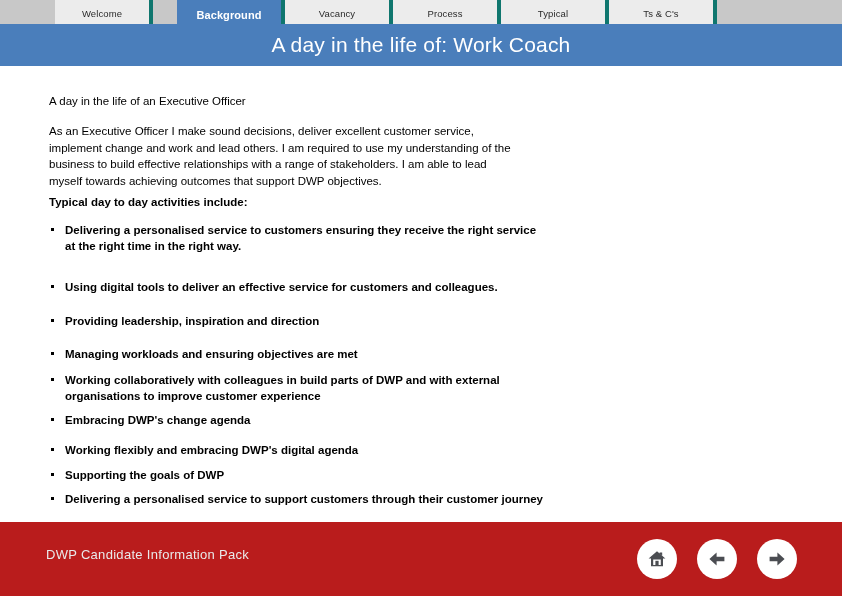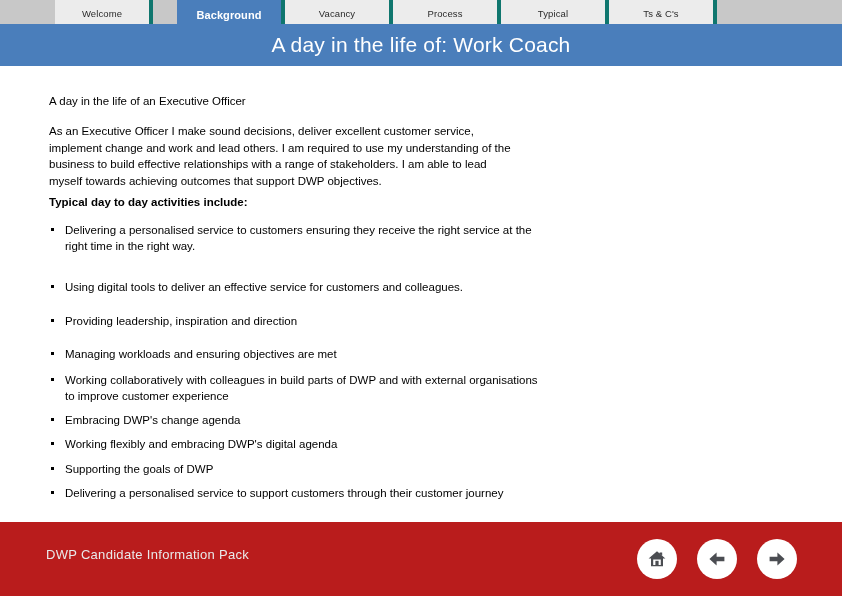--- a/index.html
+++ b/index.html
@@ -107,20 +107,21 @@
     color: #000000;
   }
   .bullets {
     position: absolute;
     left: 41px;
     top: 150px;
     width: 500px;
     margin: 0;
     padding: 0;
     list-style: none;
+    font-weight: bold;
   }
   .bullets li {
     position: relative;
     padding-left: 16px;
     font-size: 11.5px;
     color: #000000;
     line-height: 16.4px;
   }
   .bullets li .marker {
     position: absolute;
@@ -209,21 +210,21 @@
       <span class="btext">Providing leadership, inspiration and direction</span>
     </li>
     <li style="margin-bottom:10px">
       <span class="marker"></span>
       <span class="btext">Managing workloads and ensuring objectives are met</span>
     </li>
     <li style="margin-bottom:7px">
       <span class="marker"></span>
       <span class="btext">Working collaboratively with colleagues in build parts of DWP and with external organisations to improve customer experience</span>
     </li>
-    <li style="margin-bottom:8px">
+    <li style="margin-bottom:14px">
       <span class="marker"></span>
       <span class="btext">Embracing DWP's change agenda</span>
     </li>
     <li style="margin-bottom:8px">
       <span class="marker"></span>
       <span class="btext">Working flexibly and embracing DWP's digital agenda</span>
     </li>
     <li style="margin-bottom:8px">
       <span class="marker"></span>
       <span class="btext">Supporting the goals of DWP</span>

